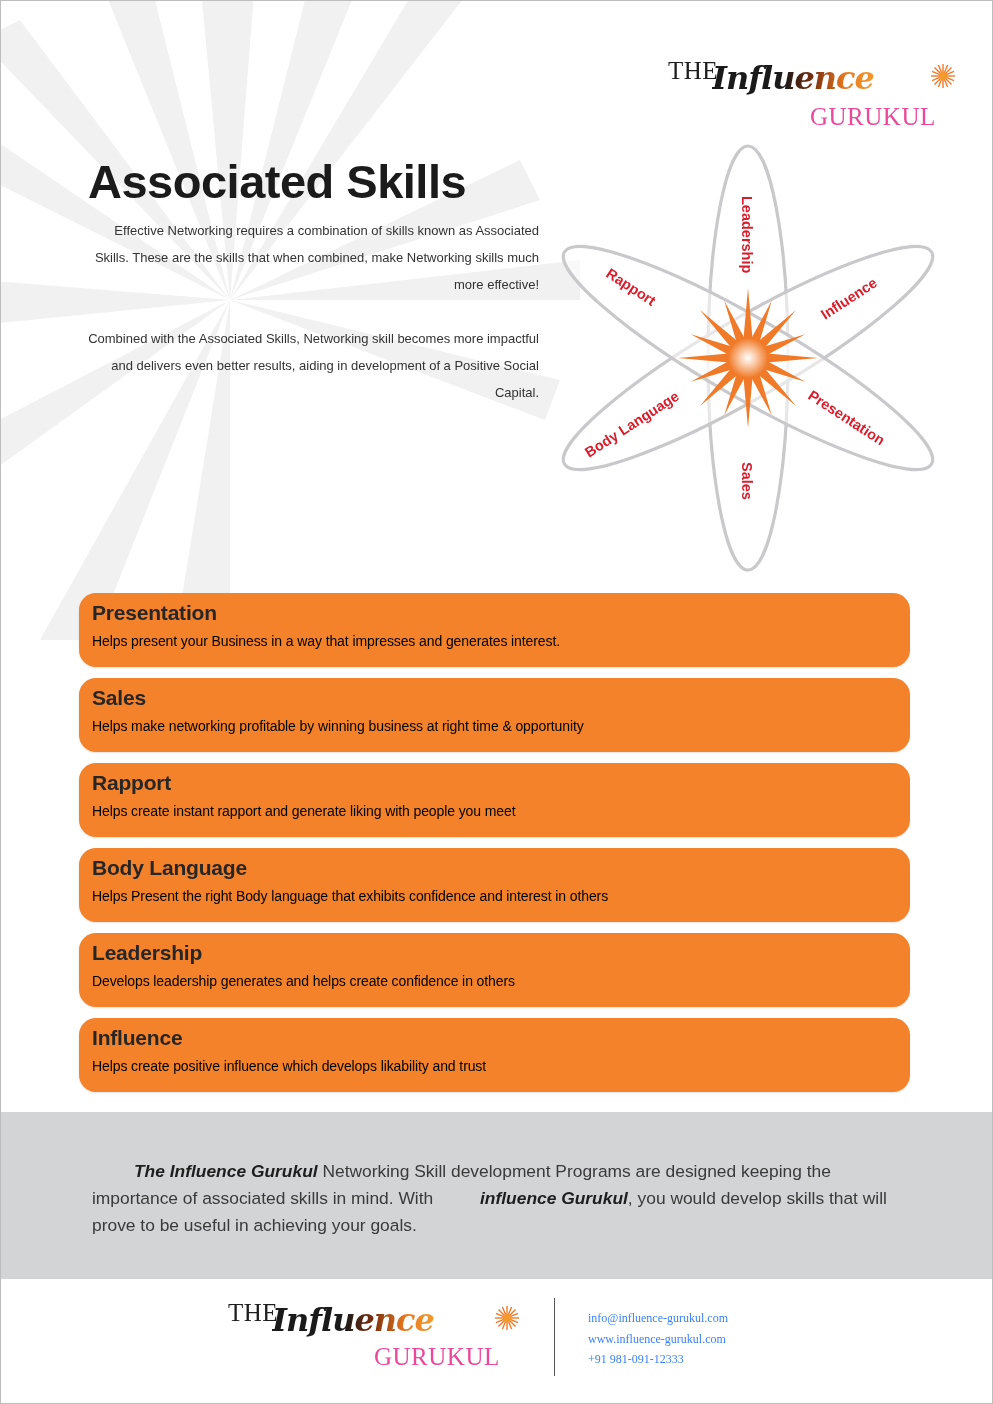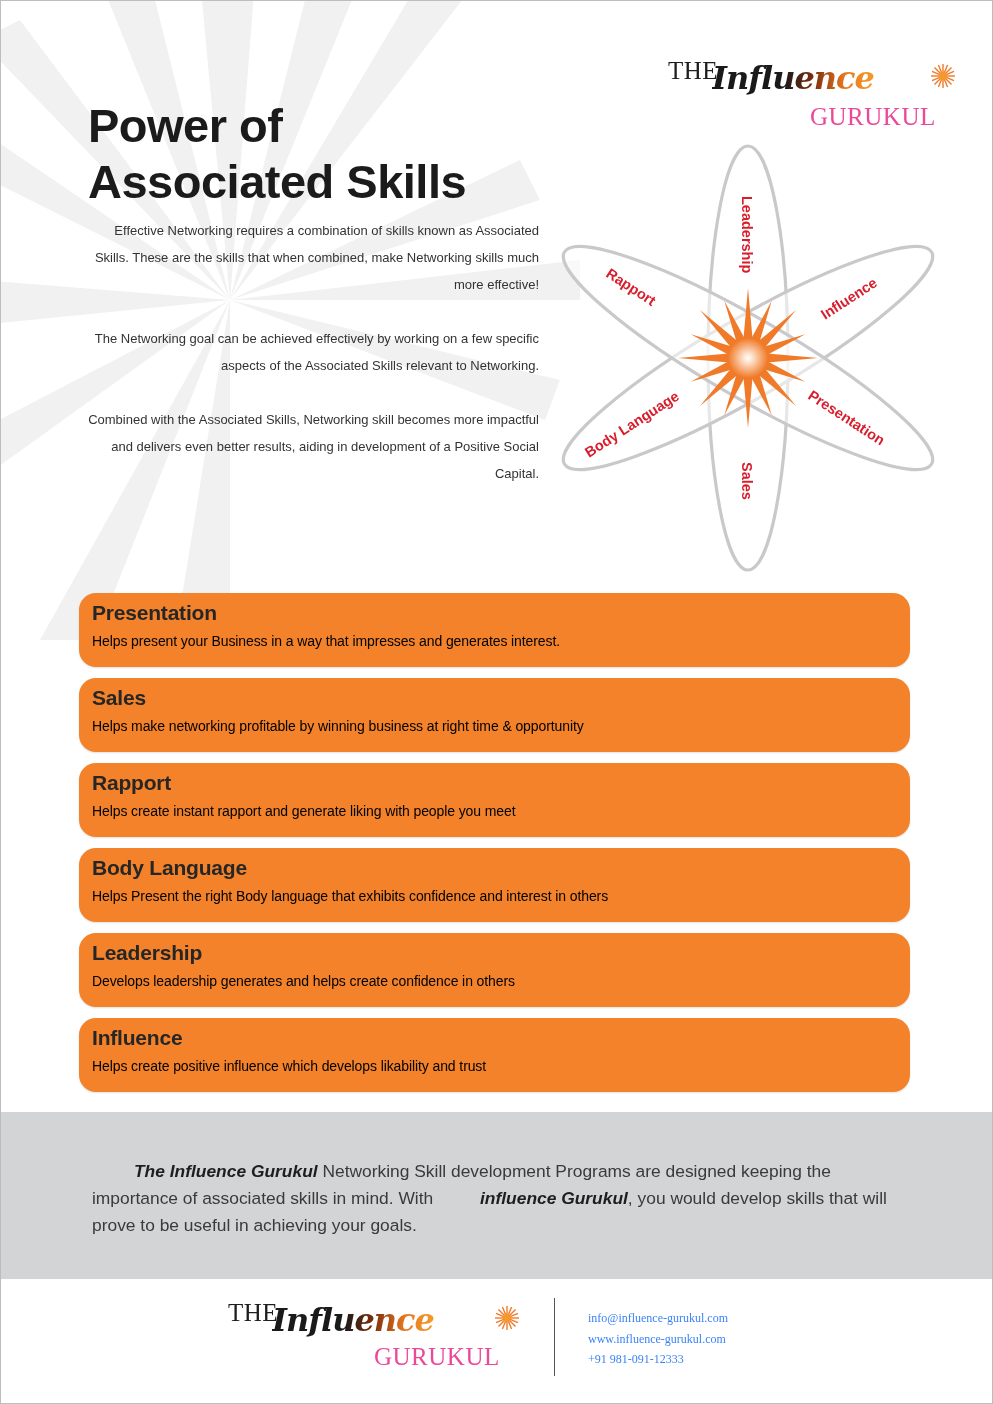--- a/index.html
+++ b/index.html
@@ -108,27 +108,26 @@
       <line x1="-4.6" y1="-11" x2="4.6" y2="11"></line>
         <line x1="-11" y1="-4.6" x2="11" y2="4.6"></line>
       <line x1="-11" y1="4.6" x2="11" y2="-4.6"></line>
         <line x1="-4.6" y1="11" x2="4.6" y2="-11"></line>
     </g>
     <circle r="4" fill="#f39a2a"></circle>
   </svg>
 </div>
 
 <h1 class="title">
-  <span>Power of</span><br>
+  <br>
   <span>Associated Skills</span>
 </h1>
 
 <div class="intro">
   <p>Effective Networking requires a combination of skills known as Associated Skills. These are the skills that when combined, make Networking skills much more effective!</p>
-  <p>The Networking goal can be achieved effectively by working on a few specific aspects of the Associated Skills relevant to Networking.</p>
   <p>Combined with the Associated Skills, Networking skill becomes more impactful and delivers even better results, aiding in development of a Positive Social Capital.</p>
 </div>
 
 <svg class="diagram" viewBox="0 0 390 440">
   <defs>
     <radialGradient id="core" cx="50%" cy="50%" r="50%">
       <stop offset="0%" stop-color="#ffffff"></stop>
       <stop offset="35%" stop-color="#fbd2b4"></stop>
       <stop offset="100%" stop-color="#f07a28"></stop>
     </radialGradient>

